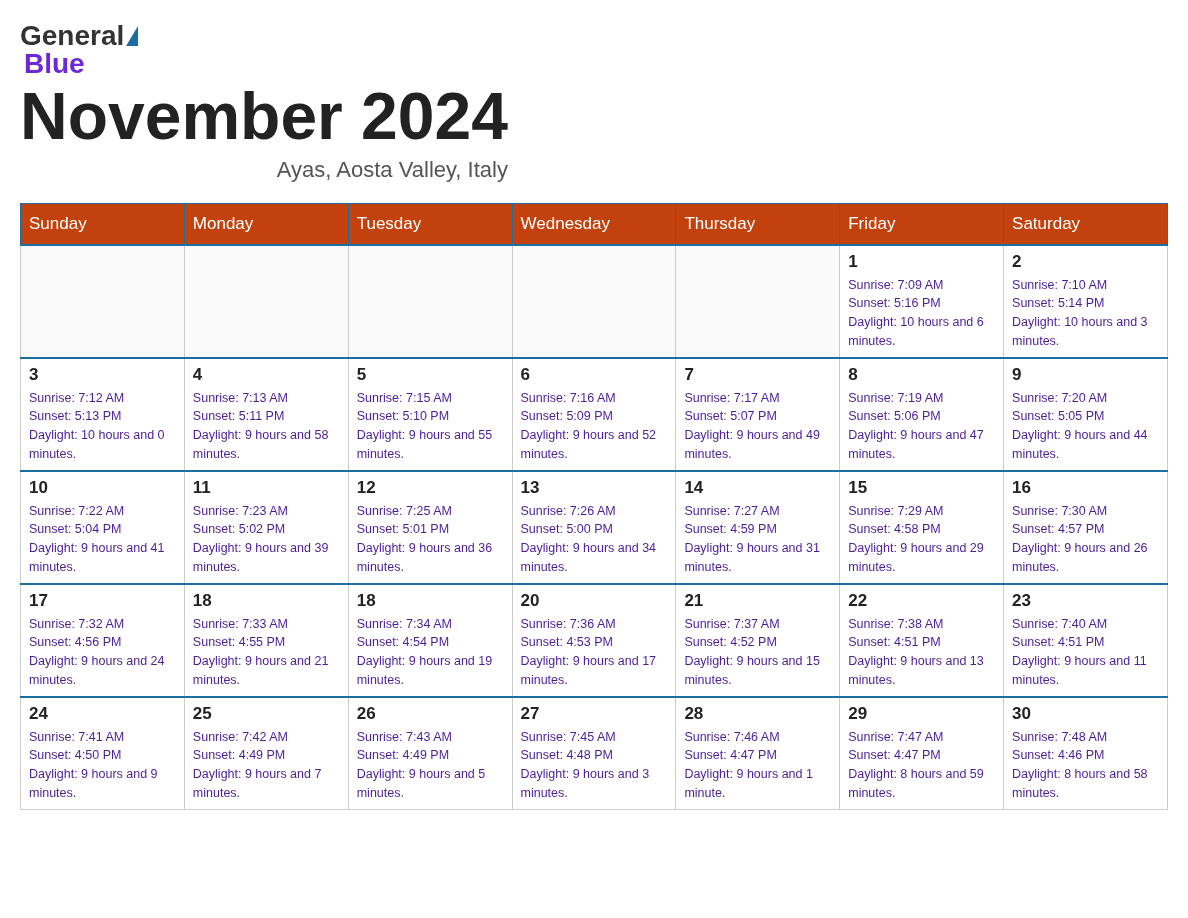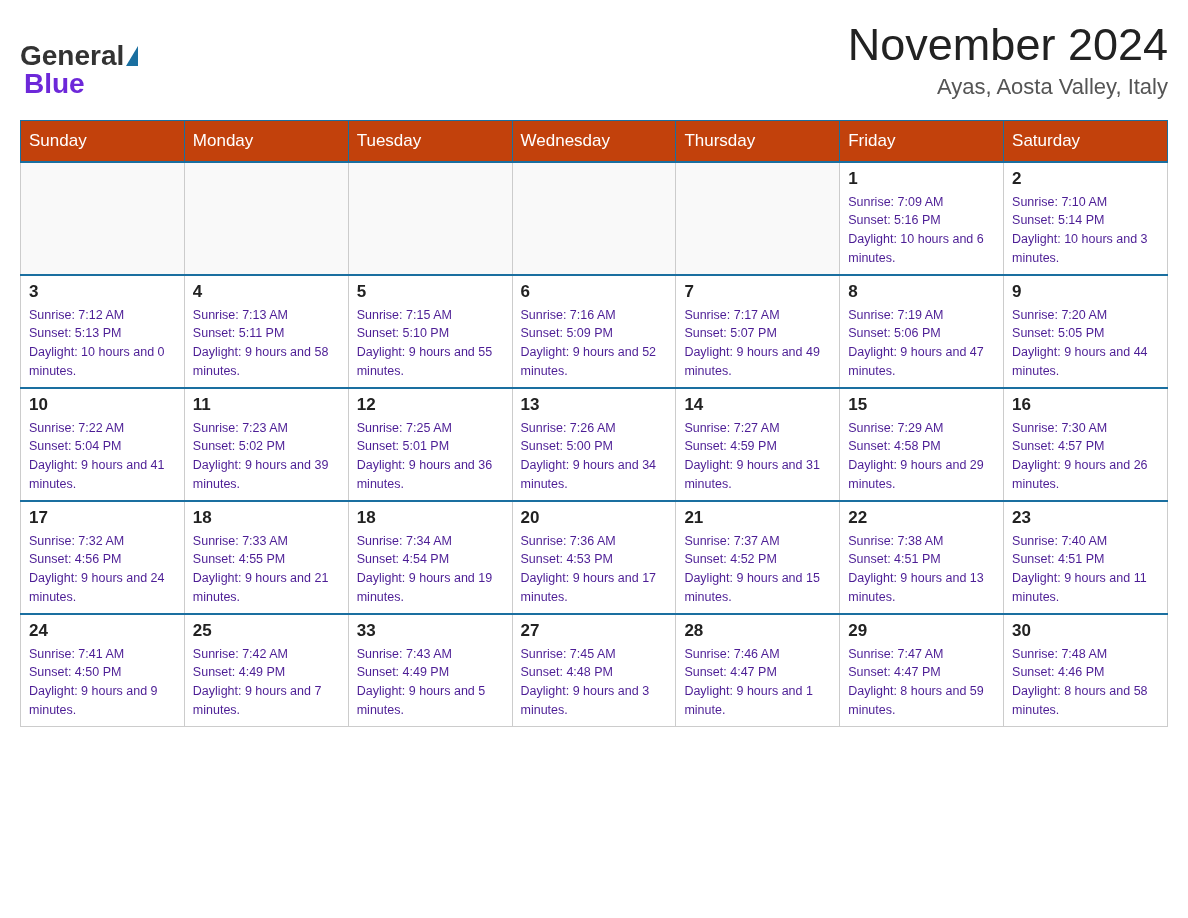--- a/index.html
+++ b/index.html
@@ -7,22 +7,23 @@
       font-family: Arial, sans-serif;
       background: #fff;
       color: #333;
       width: 1188px;
       min-height: 918px;
       padding: 20px;
     }
     .header {
       display: flex;
       justify-content: space-between;
-      align-items: flex-end;
+      align-items: flex-start;
       margin-bottom: 20px;
+      flex-direction: column;
     }
     .logo {
       display: flex;
       flex-direction: column;
       align-items: flex-start;
     }
     .logo-text {
       display: flex;
       align-items: center;
       font-size: 28px;
@@ -44,22 +45,22 @@
       color: #6d28d9;
       font-size: 28px;
       font-weight: bold;
       margin-top: -4px;
       margin-left: 4px;
     }
     .title-block {
       text-align: right;
     }
     .title-block h1 {
-      font-size: 45px;
-      font-weight: 400;
+      font-size: 66px;
+      font-weight: 700;
       color: #222;
       line-height: 1.1;
     }
     .title-block h2 {
       font-size: 22px;
       font-weight: normal;
       color: #555;
       margin-top: 4px;
     }
     .calendar {
@@ -238,21 +239,21 @@
       <tr>
         <td>
           <div class="day-number">24</div>
           <div class="day-info">Sunrise: 7:41 AM<br>Sunset: 4:50 PM<br>Daylight: 9 hours and 9 minutes.</div>
         </td>
         <td>
           <div class="day-number">25</div>
           <div class="day-info">Sunrise: 7:42 AM<br>Sunset: 4:49 PM<br>Daylight: 9 hours and 7 minutes.</div>
         </td>
         <td>
-          <div class="day-number">33</div>
+          <div class="day-number">26</div>
           <div class="day-info">Sunrise: 7:43 AM<br>Sunset: 4:49 PM<br>Daylight: 9 hours and 5 minutes.</div>
         </td>
         <td>
           <div class="day-number">27</div>
           <div class="day-info">Sunrise: 7:45 AM<br>Sunset: 4:48 PM<br>Daylight: 9 hours and 3 minutes.</div>
         </td>
         <td>
           <div class="day-number">28</div>
           <div class="day-info">Sunrise: 7:46 AM<br>Sunset: 4:47 PM<br>Daylight: 9 hours and 1 minute.</div>
         </td>

